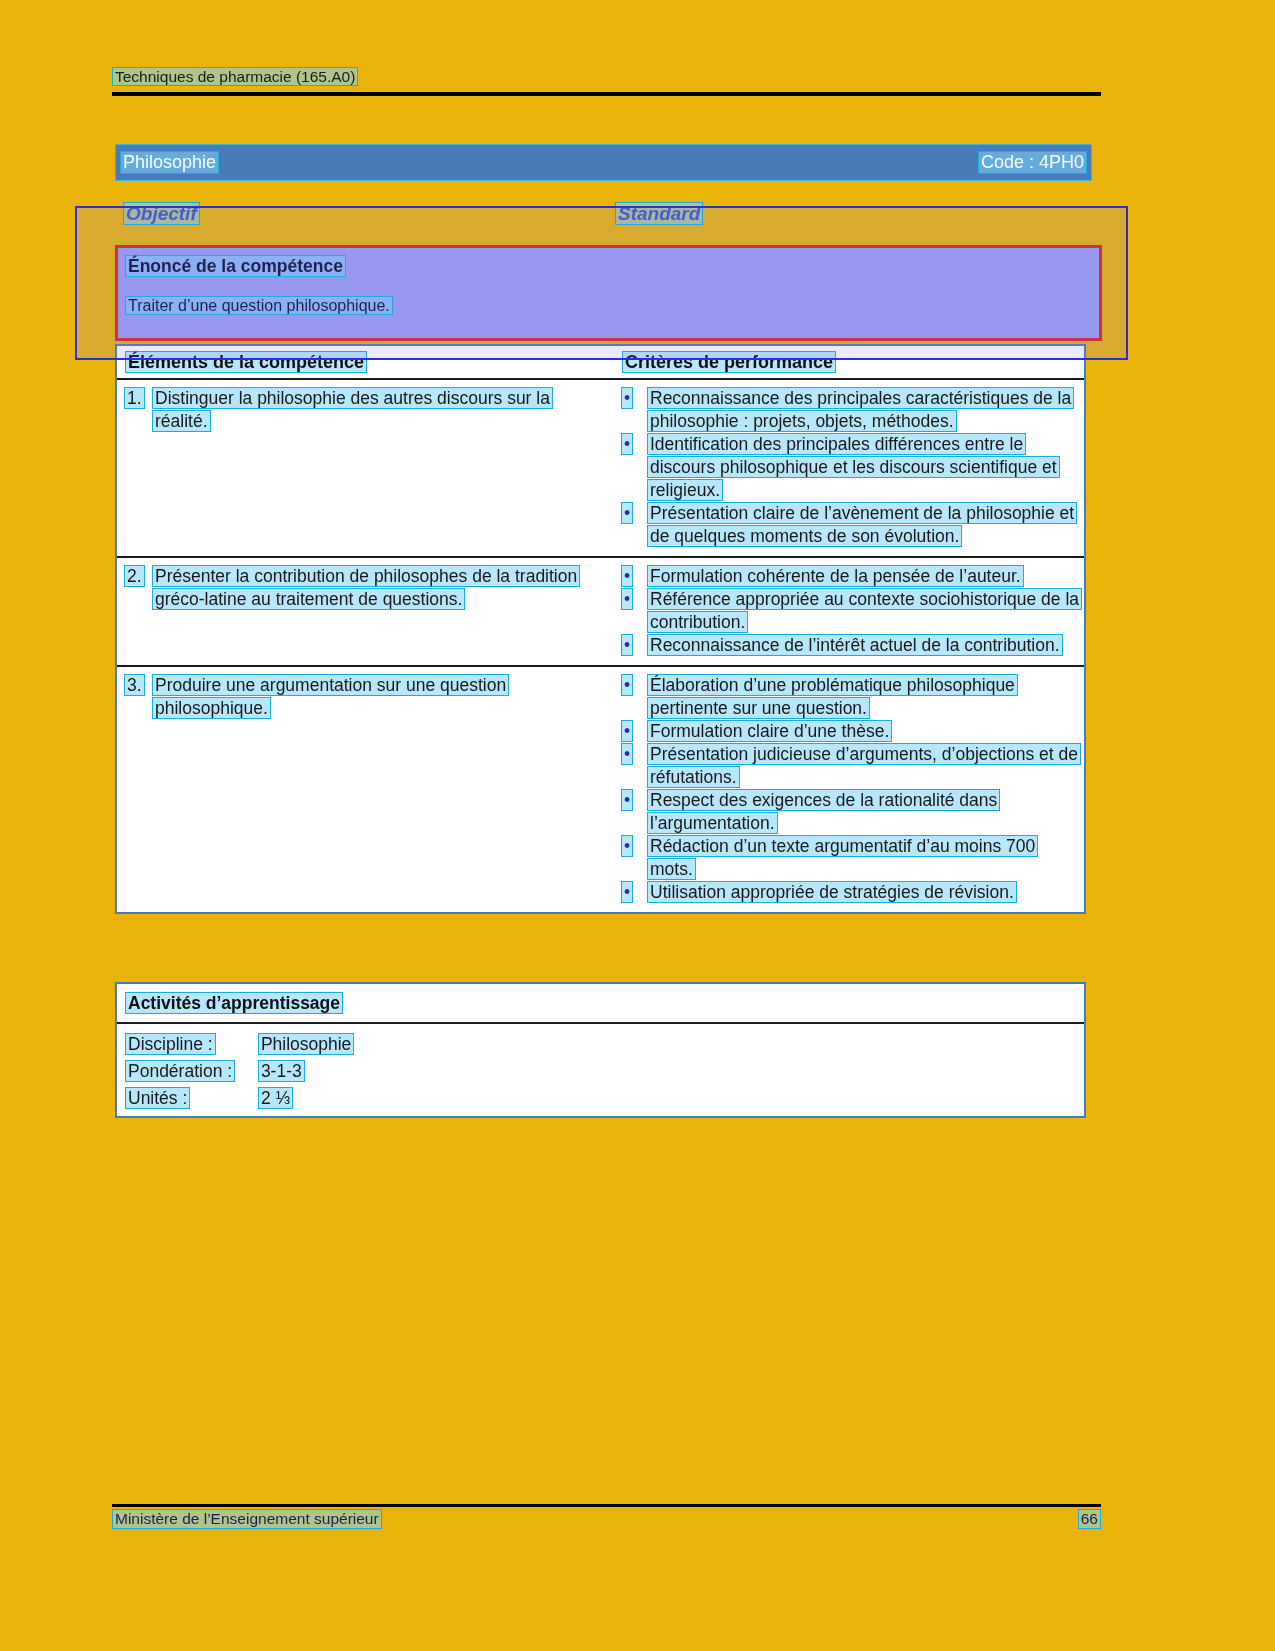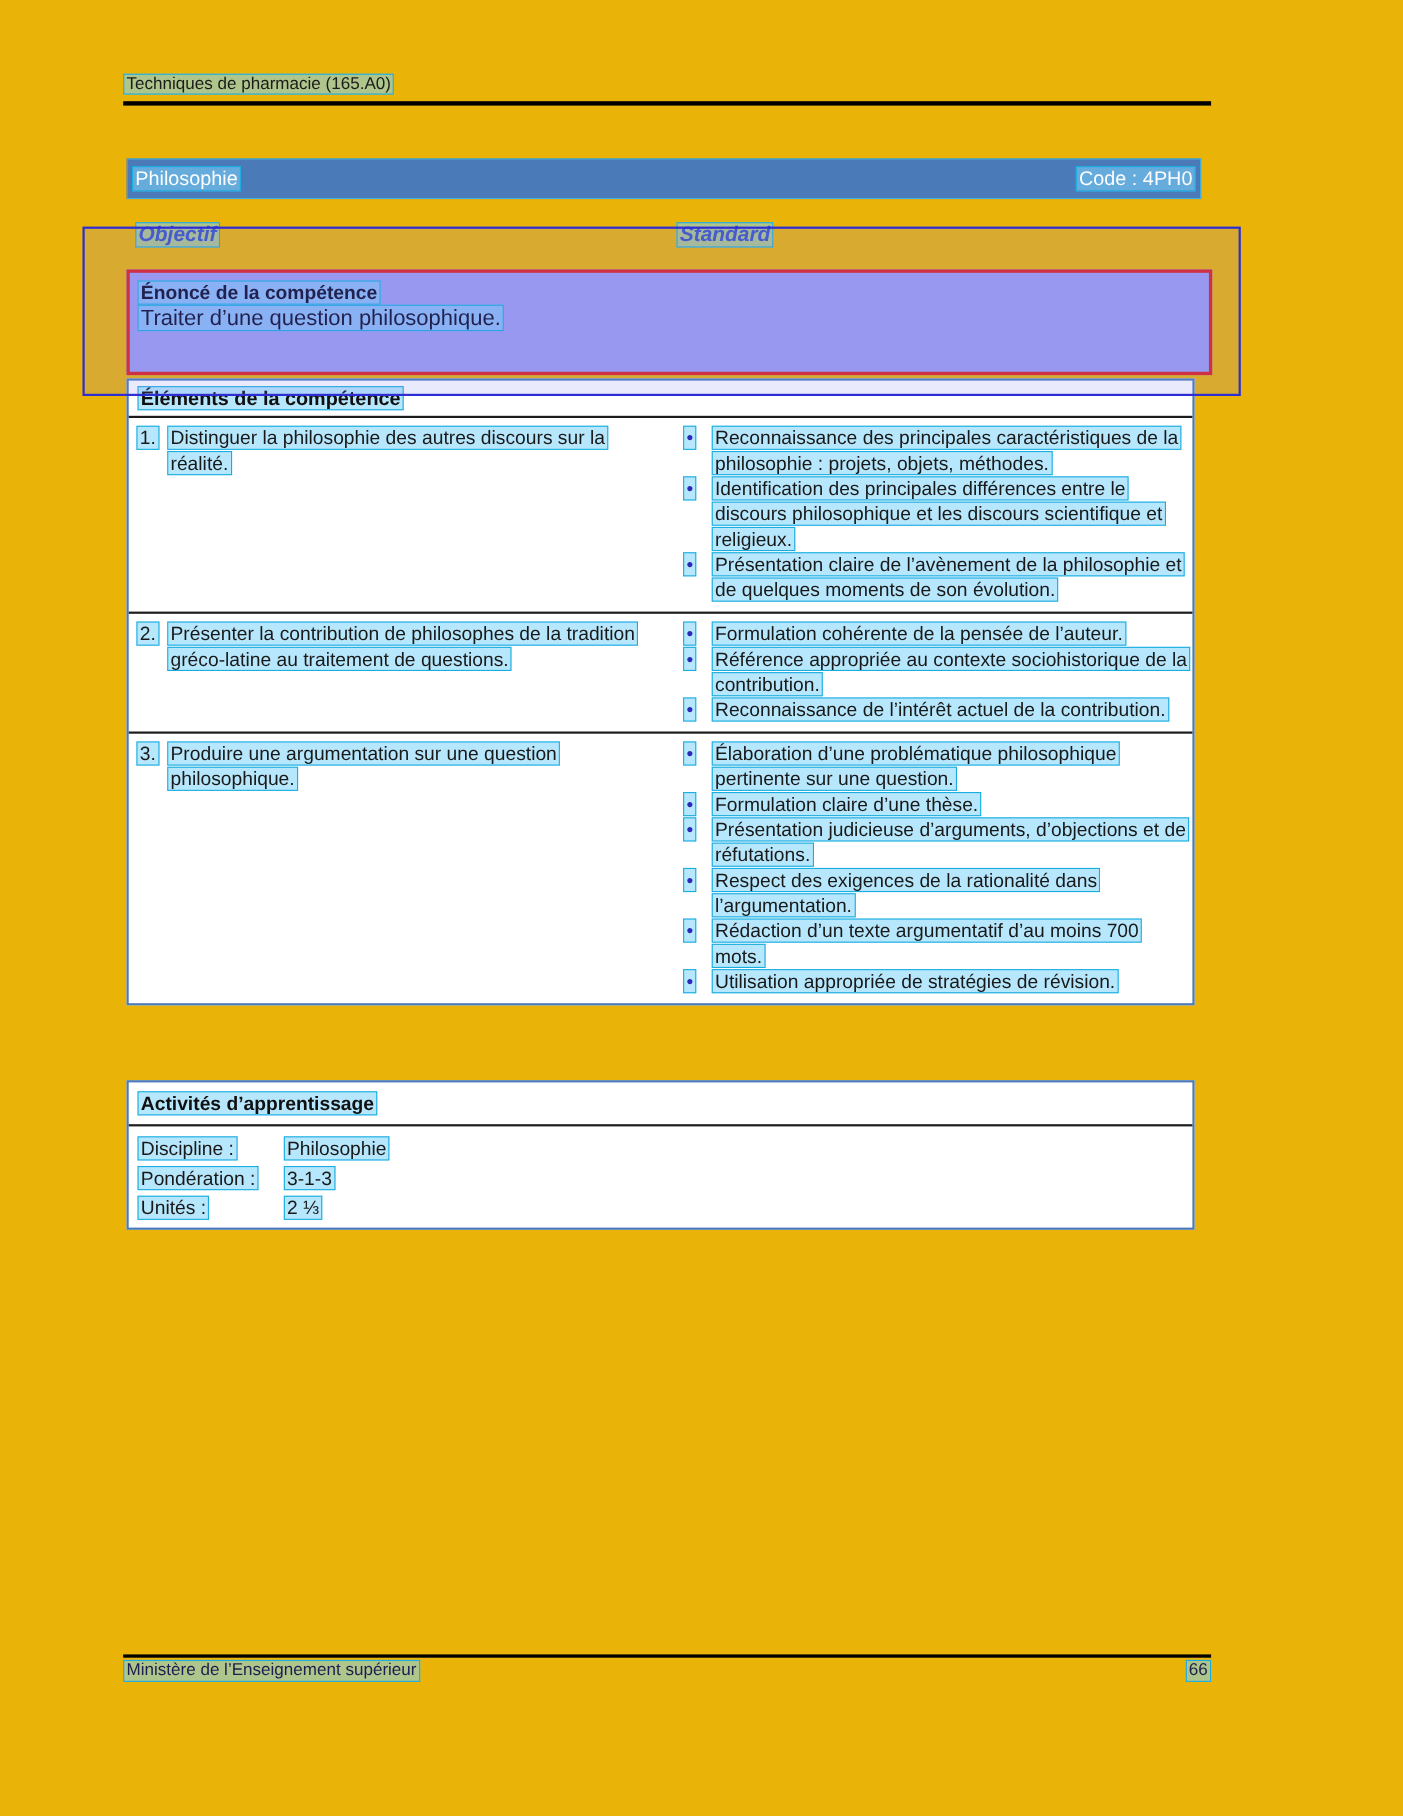--- a/index.html
+++ b/index.html
@@ -50,21 +50,21 @@
   .objectif { left: 123px; top: 203px; }
   .standard { left: 615px; top: 203px; font-style: italic; }
 
   
   .enonce-box {
     position: absolute; left: 115px; top: 245px; width: 967px; height: 76px;
     background: #9d9df0; border: 3px solid #df2020;
     padding: 7px; z-index: 2; overflow: hidden;
   }
   .enonce-title { font-size: 17.5px; line-height: 23px; font-weight: bold; color: #0e0e2e; }
-  .enonce-body { margin-top: 0; font-size: 20px; line-height: 23px; color: #0e0e2e; }
+  .enonce-body { margin-top: 16px; font-size: 16px; line-height: 23px; color: #0e0e2e; }
 
   
   .comp-table {
     position: absolute; left: 115px; top: 344px; width: 967px;
     border: 2px solid #4a7ab8; background: #fff;
     font-size: 17.5px; line-height: 23px; z-index: 2;
   }
   .tbl-header { display: flex; border-bottom: 2px solid #1c1c1c; padding: 5px 0 4px; }
   .hcell-left { width: 487px; padding-left: 8px; }
   .hcell-right { flex: 1; padding-left: 10px; }
@@ -121,20 +121,23 @@
   <section class="enonce-box">
     <div class="enonce-title"><span class="hl">Énoncé de la compétence</span></div>
     <div class="enonce-body"><span class="hl">Traiter d’une question philosophique.</span></div>
   </section>
 
   <section class="comp-table">
     <div class="tbl-header">
       <div class="hcell-left">
         <span class="hl">Éléments de la compétence</span>
       </div>
+      <div class="hcell-right">
+        <span class="hl">Critères de performance</span>
+      </div>
     </div>
     <div id="tbl-body">
   <div class="tbl-row">
     <div class="cell-left">
       <span class="num"><span class="hl">1.</span></span>
       <div class="eltext"><span class="hl">Distinguer la philosophie des autres discours sur la réalité.</span></div>
     </div>
     <div class="cell-right">
   <div class="crit">
     <span class="bullet"><span class="hl">•</span></span>

